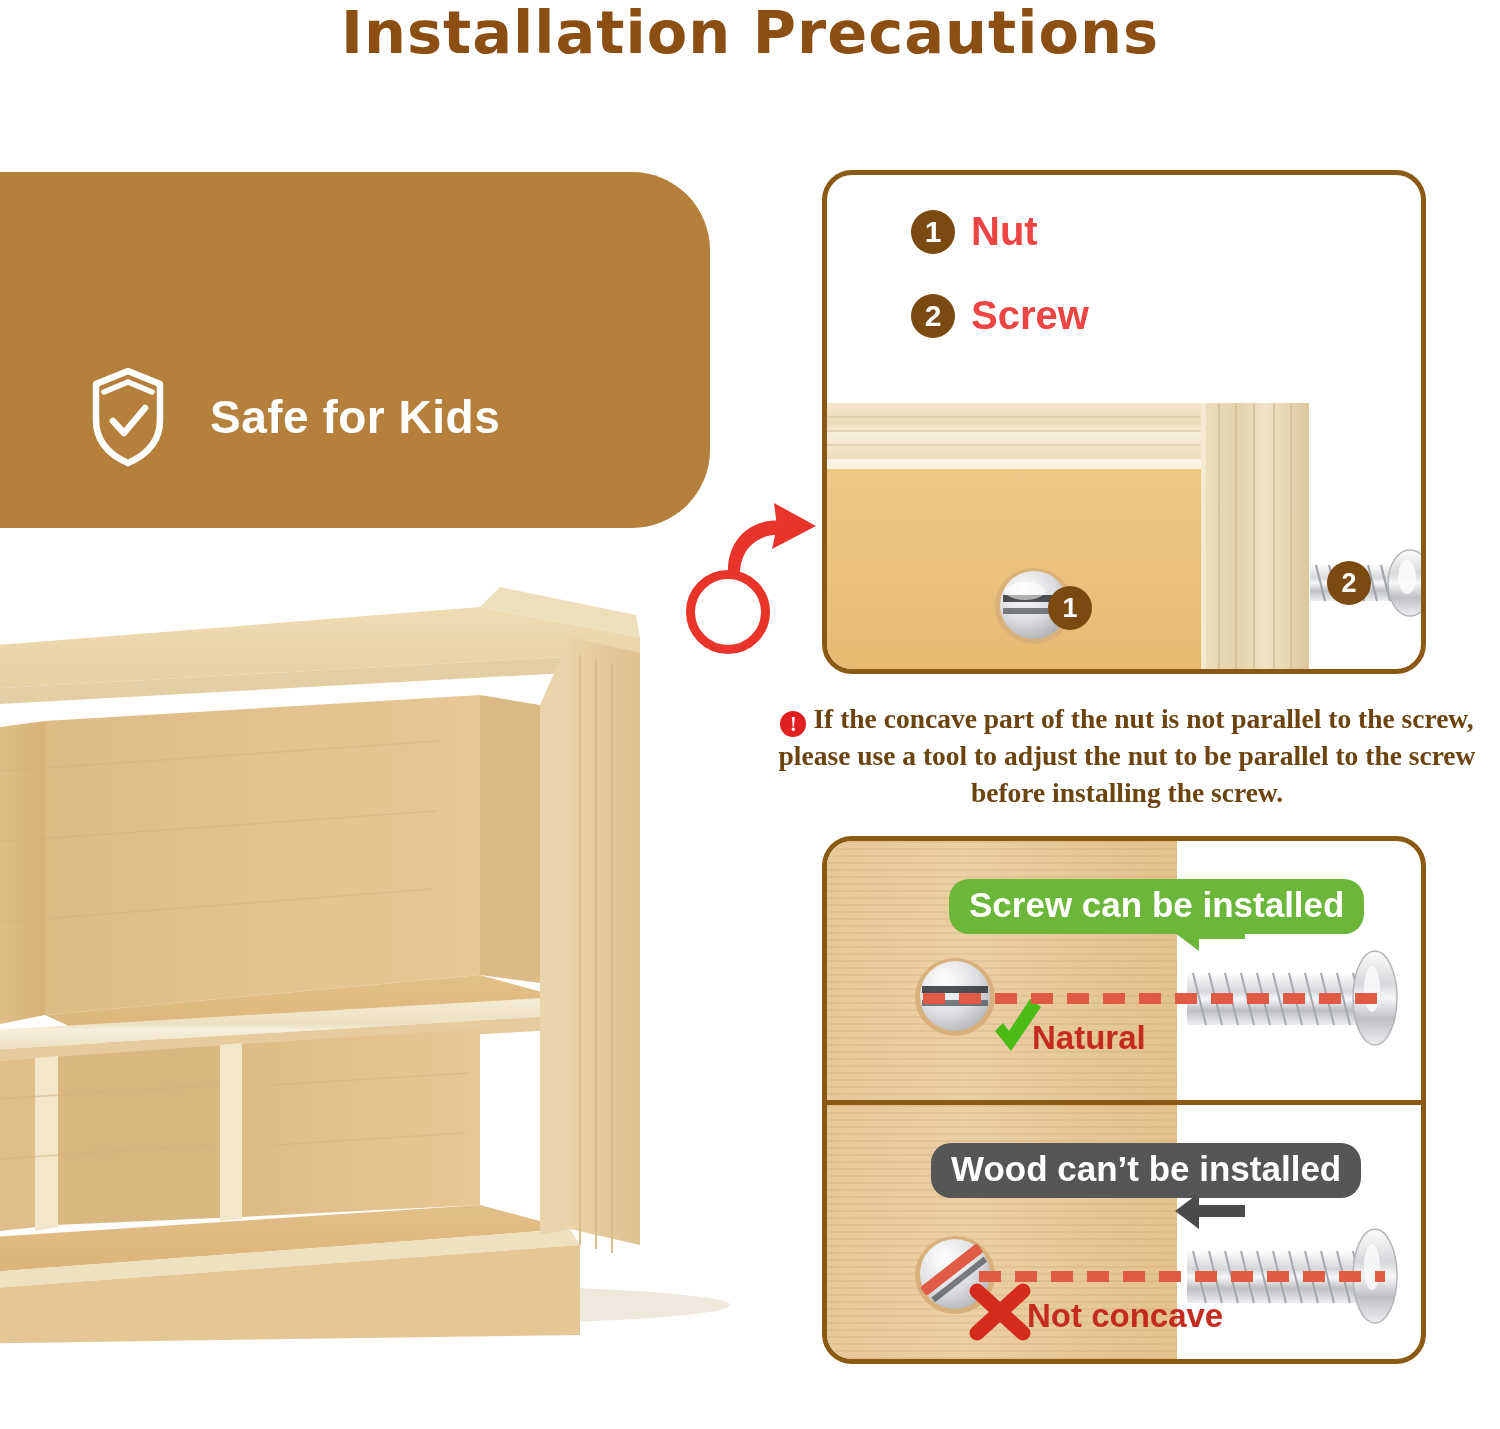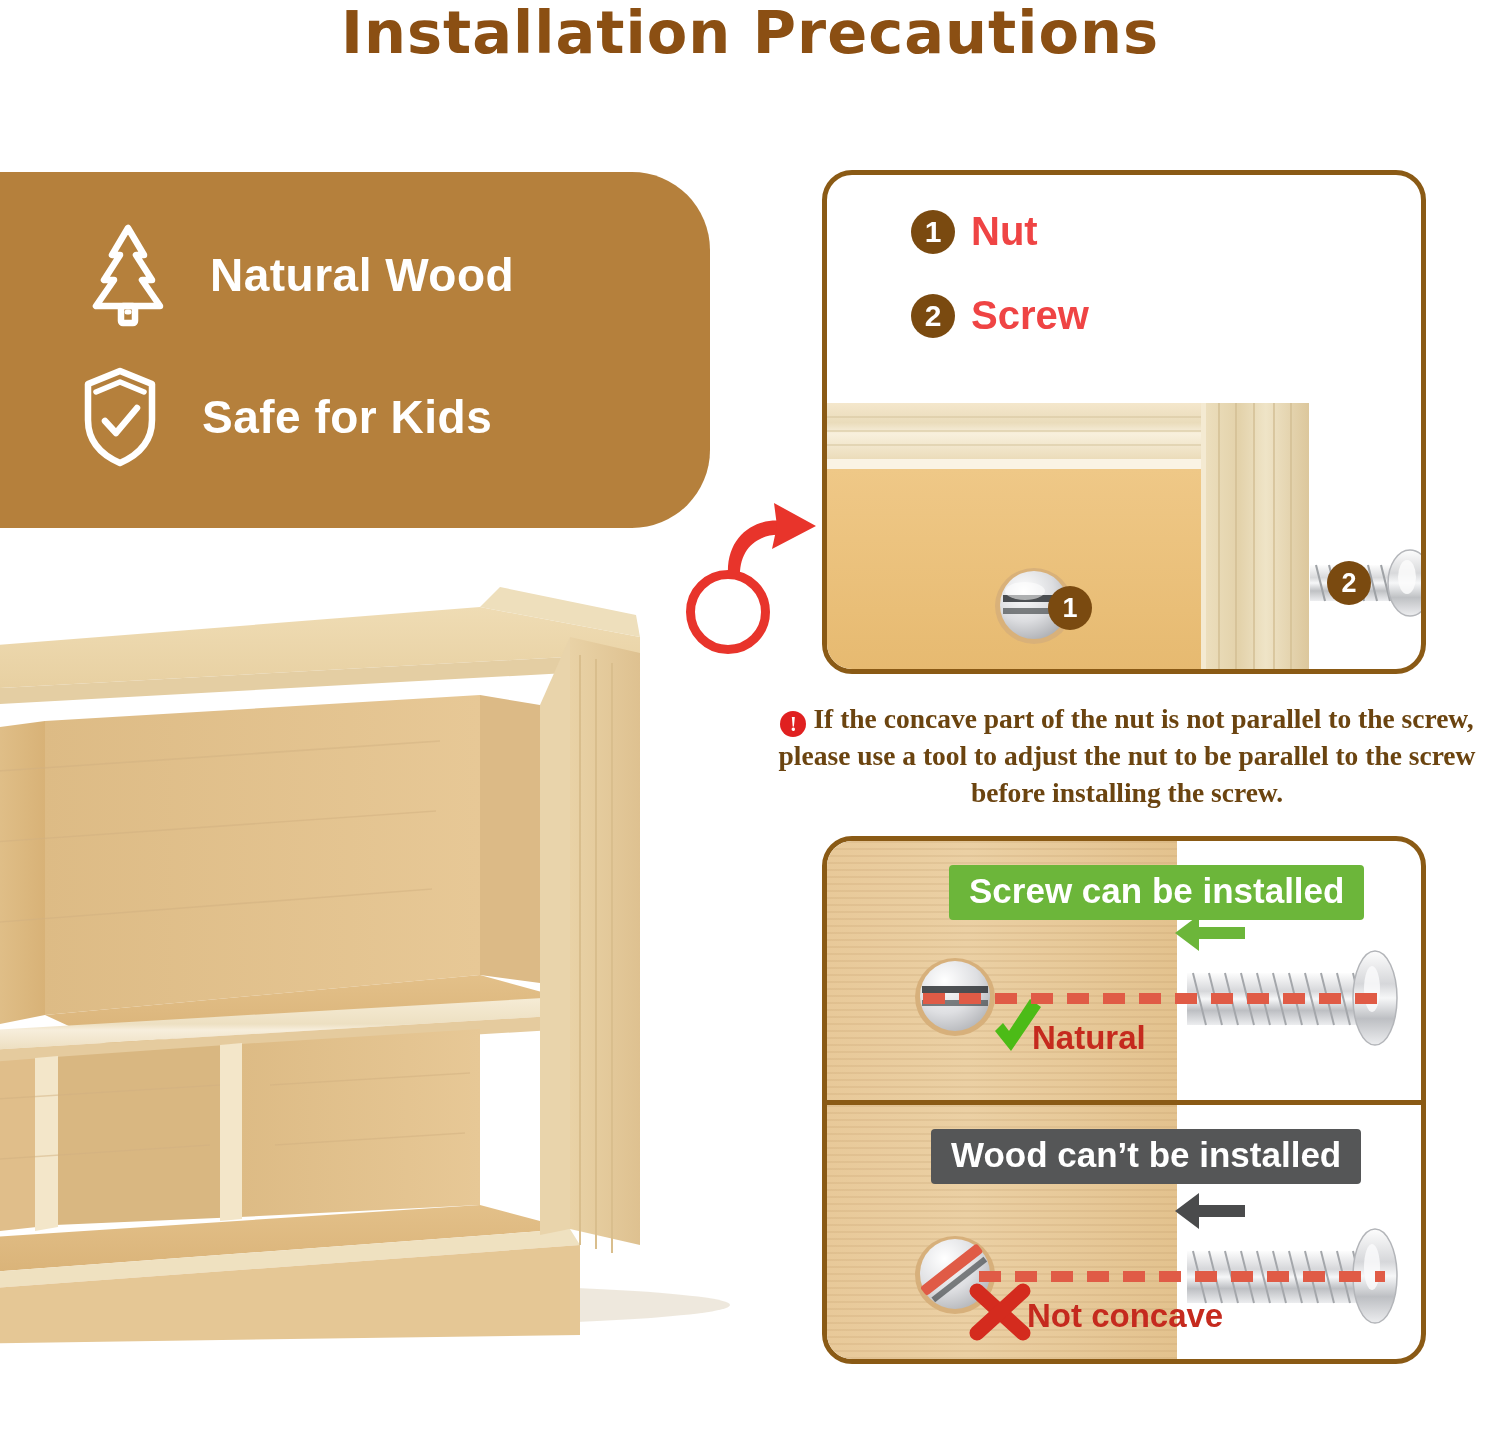--- a/index.html
+++ b/index.html
@@ -15,21 +15,21 @@
   }
 
   
   #feature-panel{
     position:absolute;left:-40px;top:172px;width:750px;height:356px;
     background:#B5803C;
     border-radius:0 78px 78px 0;
   }
   .feature-row{position:absolute;display:flex;align-items:center;}
   #feature-row-0{left:120px;top:48px;}
-  #feature-row-1{left:112px;top:190px;}
+  #feature-row-1{left:120px;top:190px;}
   .feature-icon{width:96px;height:110px;flex:0 0 auto;margin-right:34px;
                 display:flex;align-items:center;justify-content:center;}
   .feature-label{font-size:46px;font-weight:700;color:#ffffff;
                  font-family:"Liberation Sans",sans-serif;letter-spacing:.5px;
                  white-space:nowrap;}
 
   
   #cabinet{position:absolute;left:-120px;top:545px;width:900px;height:800px;}
 
   
@@ -62,49 +62,37 @@
 
   
   .pane{position:absolute;left:0;width:100%;overflow:hidden;}
   #pane-good{top:0;height:259px;}
   #pane-bad{top:264px;height:259px;}
   .divider{position:absolute;left:0;top:259px;width:100%;height:5px;background:#8A5A15;}
   .wood-left{position:absolute;left:0;top:0;width:59%;height:100%;
     background:
       repeating-linear-gradient(to bottom, rgba(180,140,92,.16) 0 2px, rgba(255,255,255,0) 2px 7px),
       linear-gradient(to right,#E8C999,#EBD0A4 40%,#E3C28E);}
-  .status-pill{position:absolute;top:24px;left:122px;padding:6px 20px 9px;
-    border-radius:4px;color:#fff;font-size:35px;font-weight:700;
+  .status-pill{position:absolute;top:38px;left:122px;padding:6px 20px 9px;
+    border-radius:20px;color:#fff;font-size:35px;font-weight:700;
     font-family:"Liberation Sans",sans-serif;white-space:nowrap;line-height:1.15;}
   .pill-good{background:#6CB63A;}
   .pill-bad{background:#555657;left:104px;}
   .dashline{position:absolute;height:11px;
     background:repeating-linear-gradient(to right,#E05B46 0 22px,rgba(255,255,255,0) 22px 36px);}
   .parallel-label{position:absolute;font-size:33px;font-weight:700;color:#C52A1E;
     font-family:"Liberation Sans",sans-serif;white-space:nowrap;}
 </style>
 </head>
 <body>
 
 <div id="title">Installation Precautions</div>
 
 <div id="feature-panel">
 
-  <div class="feature-row" id="feature-row-0">
-    <span class="feature-icon">
-      <svg width="92" height="106" viewBox="0 0 92 106">
-        <g fill="none" stroke="#ffffff" stroke-width="6.5" stroke-linejoin="round" stroke-linecap="round">
-          <path d="M46 6 L30 33 L38 33 L22 58 L32 58 L14 84 L78 84 L60 58 L70 58 L54 33 L62 33 Z"></path>
-          <rect x="39" y="84" width="14" height="17" rx="2"></rect>
-          <path d="M45 90 l2 0" stroke-width="5"></path>
-        </g>
-      </svg>
-    </span>
-    <span class="feature-label">Natural Wood</span>
-  </div>
 
   <div class="feature-row" id="feature-row-1">
     <span class="feature-icon">
       <svg width="92" height="106" viewBox="0 0 92 106">
         <g fill="none" stroke="#ffffff" stroke-width="6.5" stroke-linejoin="round" stroke-linecap="round">
           <path d="M46 7 L78 20 V56 C78 79 62 92 46 99 C30 92 14 79 14 56 V20 Z"></path>
           <path d="M22 28 L46 18 L70 28" stroke-width="5.5"></path>
           <path d="M31 57 L42 69 L63 44"></path>
         </g>
       </svg>

